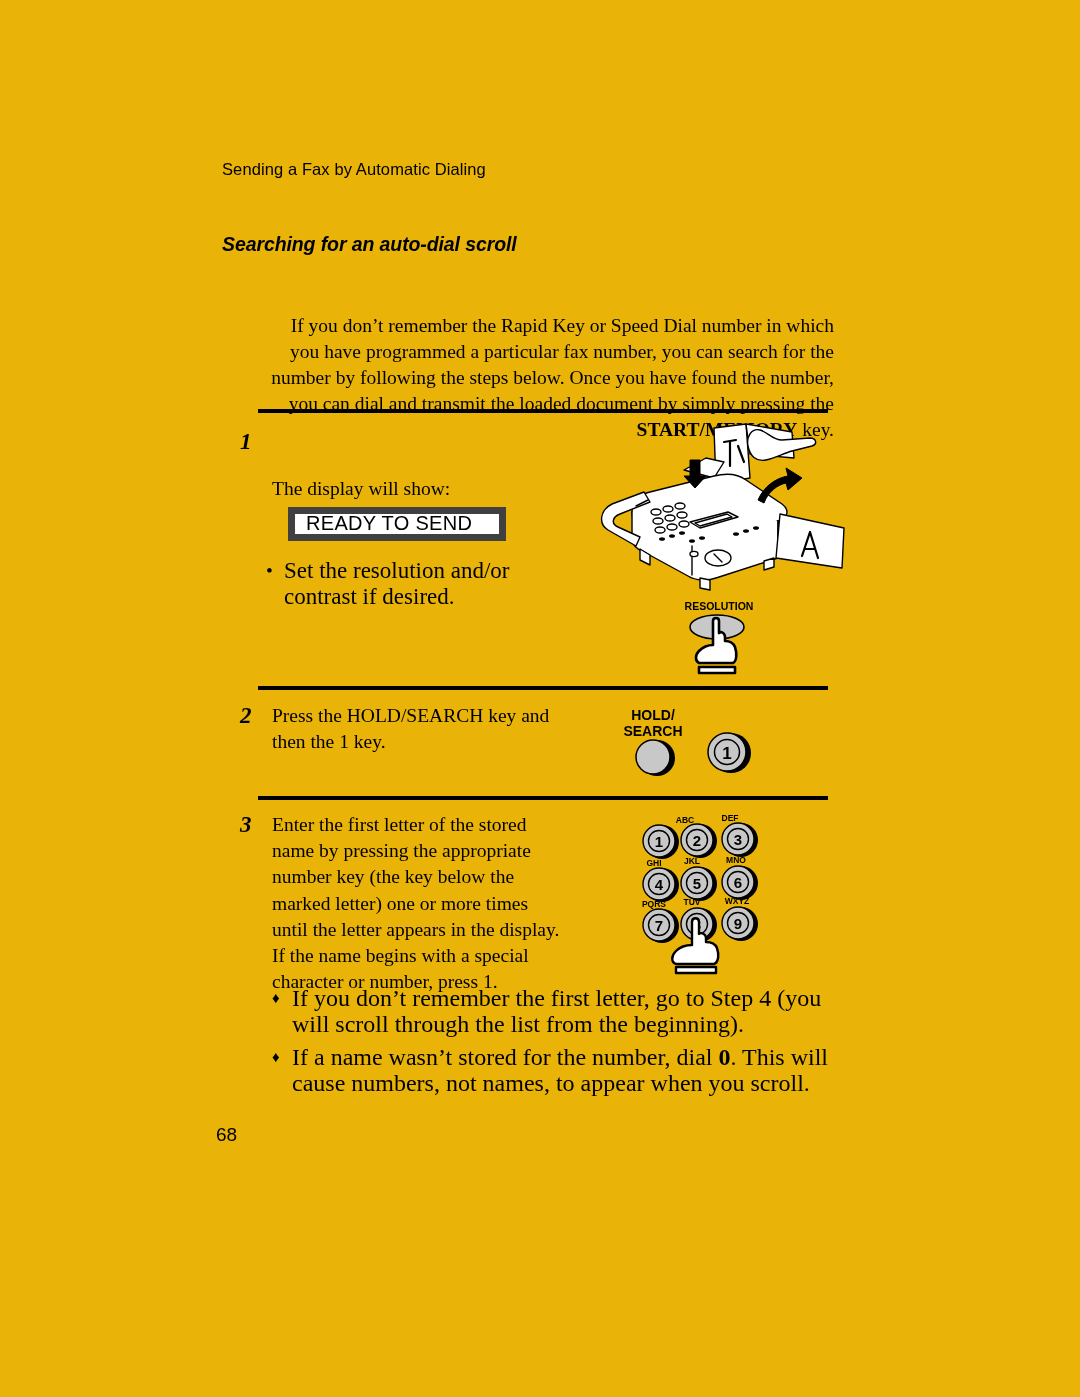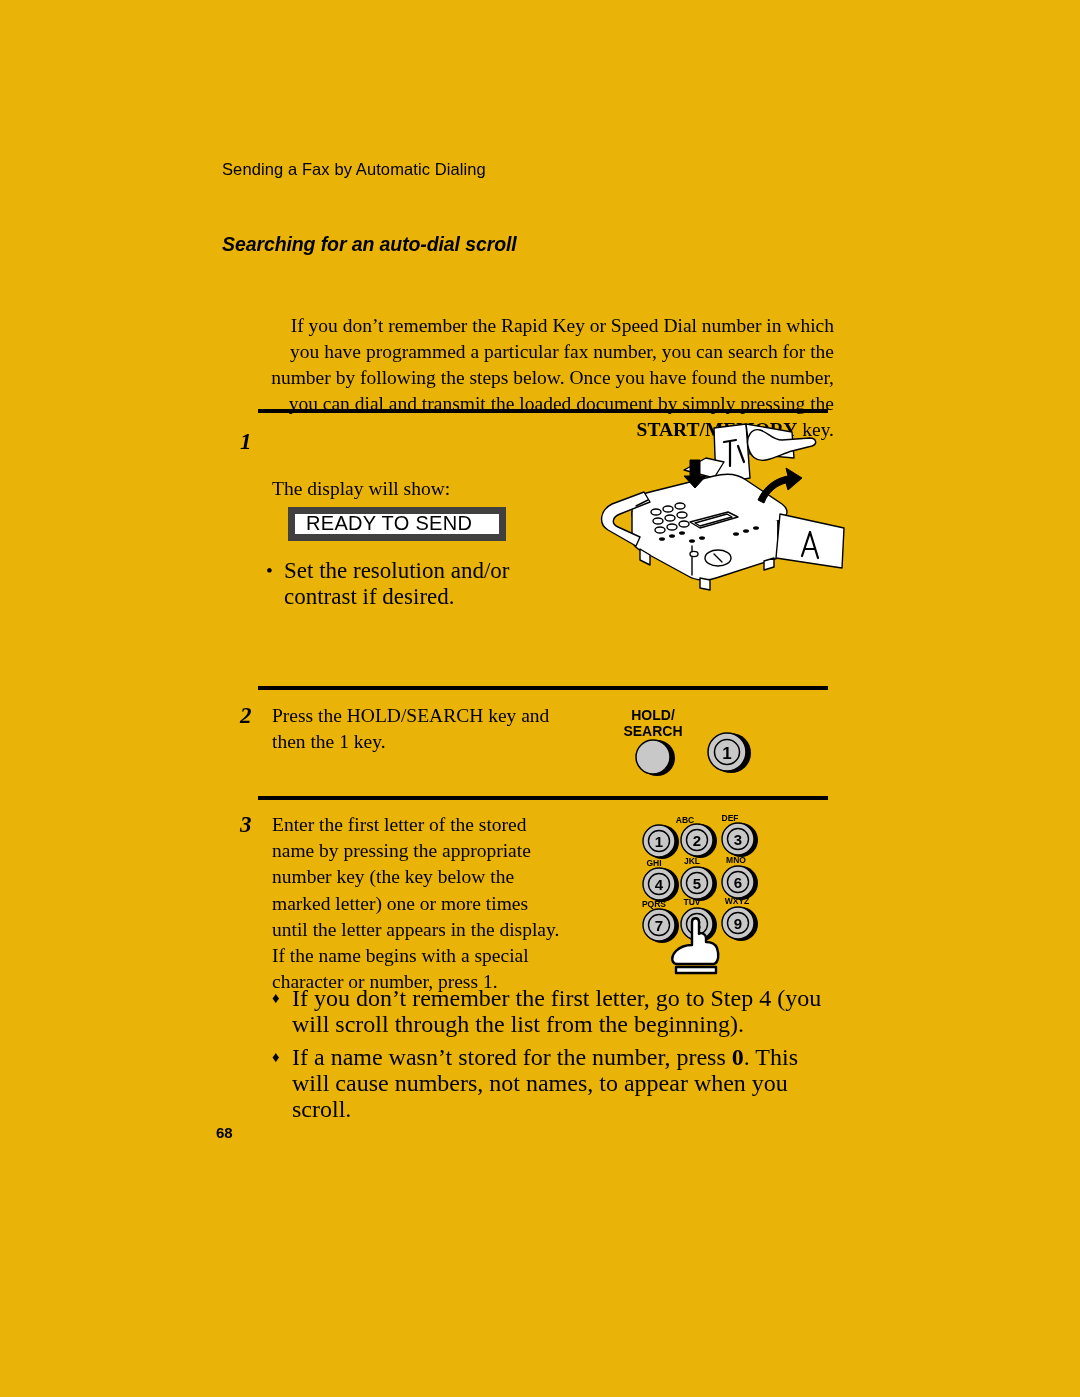--- a/index.html
+++ b/index.html
@@ -150,22 +150,22 @@
   .diamond-bullet b { font-weight: bold; }
   #bullet-step4 { top: 985px; }
   #bullet-nonames { top: 1044px; }
 
   
   .page-number {
     position: absolute;
     left: 216px;
     top: 1124px;
     font-family: "Liberation Sans", sans-serif;
-    font-weight: bold;
-    font-size: 15px;
+    font-weight: normal;
+    font-size: 19px;
   }
 
   
   .fig-fax {
     position: absolute;
     left: 596px;
     top: 418px;
     width: 262px;
     height: 175px;
   }
@@ -282,20 +282,30 @@
         <path d="M142 28 L148 44" stroke-width="2.2"></path>
       </g>
 
       <g fill="#000" stroke="#000" stroke-width="1">
         <path d="M94 42 L104 42 L104 58 L110 58 L99 70 L88 58 L94 58 Z"></path>
         <path d="M162 82 C168 68 180 60 192 58 L190 50 L206 60 L192 72 L190 65 C181 67 172 74 168 85 Z"></path>
       </g>
     </svg>
   </div>
 
+  <div class="fig-resolution">
+    <svg viewBox="0 0 128 84" xmlns="http://www.w3.org/2000/svg">
+      <text x="64" y="13" text-anchor="middle" font-family="Liberation Sans, sans-serif" font-size="10.5" font-weight="bold" fill="#000">RESOLUTION</text>
+      <ellipse cx="62" cy="30" rx="27" ry="12" fill="#c8c8c8" stroke="#000" stroke-width="1.6"></ellipse>
+      <g fill="#ffffff" stroke="#000" stroke-width="2.6" stroke-linejoin="round" stroke-linecap="round">
+        <path d="M58 24 L58 48 C54 48 48 50 44 54 C40 58 40 64 44 66 L78 66 C82 64 82 56 80 50 C78 45 74 44 70 44 L70 40 C70 36 66 34 64 36 L64 24 C64 20 58 20 58 24 Z"></path>
+        <path d="M44 70 L80 70 L80 76 L44 76 Z"></path>
+      </g>
+    </svg>
+  </div>
 
   <div class="step-num" id="step2-num">2</div>
   <div class="step-body" id="step2-body"><span>Press the </span><b>HOLD/SEARCH</b><span> key and then the </span><b>1</b><span> key.</span></div>
 
   <div class="fig-hold">
     <svg viewBox="0 0 180 82" xmlns="http://www.w3.org/2000/svg">
       <text x="48" y="17" text-anchor="middle" font-family="Liberation Sans, sans-serif" font-size="14" font-weight="bold" fill="#000">HOLD/</text>
       <text x="48" y="33" text-anchor="middle" font-family="Liberation Sans, sans-serif" font-size="14" font-weight="bold" fill="#000">SEARCH</text>
       <circle cx="52" cy="55" r="18" fill="#000"></circle>
       <circle cx="48" cy="54" r="17" fill="#c8c8c8" stroke="#000" stroke-width="1.5"></circle>
@@ -372,17 +382,17 @@
 
       <g fill="#ffffff" stroke="#000" stroke-width="2.4" stroke-linejoin="round" stroke-linecap="round">
         <path d="M52 116 L52 139 C47 139 40 141 36 145 C31 150 31 156 36 158 L74 158 C79 156 79 148 77 142 C75 137 70 136 66 136 L66 132 C66 128 61 126 59 128 L59 116 C59 111 52 111 52 116 Z"></path>
         <path d="M36 161 L76 161 L76 167 L36 167 Z"></path>
       </g>
     </svg>
   </div>
 
   <div class="diamond-bullet" id="bullet-step4">If you don’t remember the first letter, go to Step 4 (you will scroll through the list from the beginning).</div>
 
-  <div class="diamond-bullet" id="bullet-nonames"><span>If a name wasn’t stored for the number, press </span><b>0</b><span>. This will cause numbers, not names, to appear when you scroll.</span></div>
+  <div class="diamond-bullet" id="bullet-nonames"><span>If a name wasn’t stored for the number, dial </span><b>0</b><span>. This will cause numbers, not names, to appear when you scroll.</span></div>
 
   <div class="page-number">68</div>
 
 </div>
 
 </body></html>

